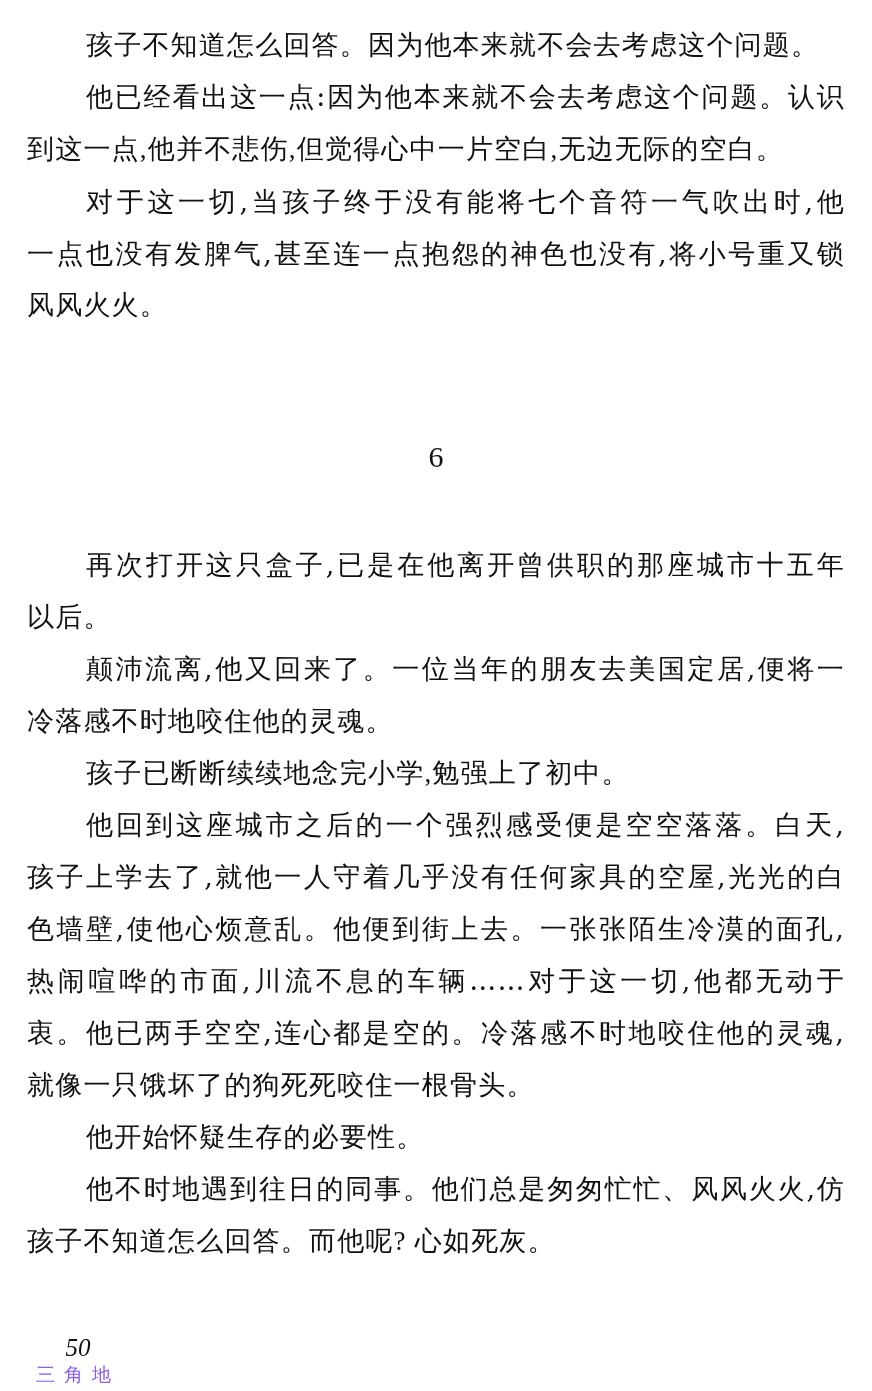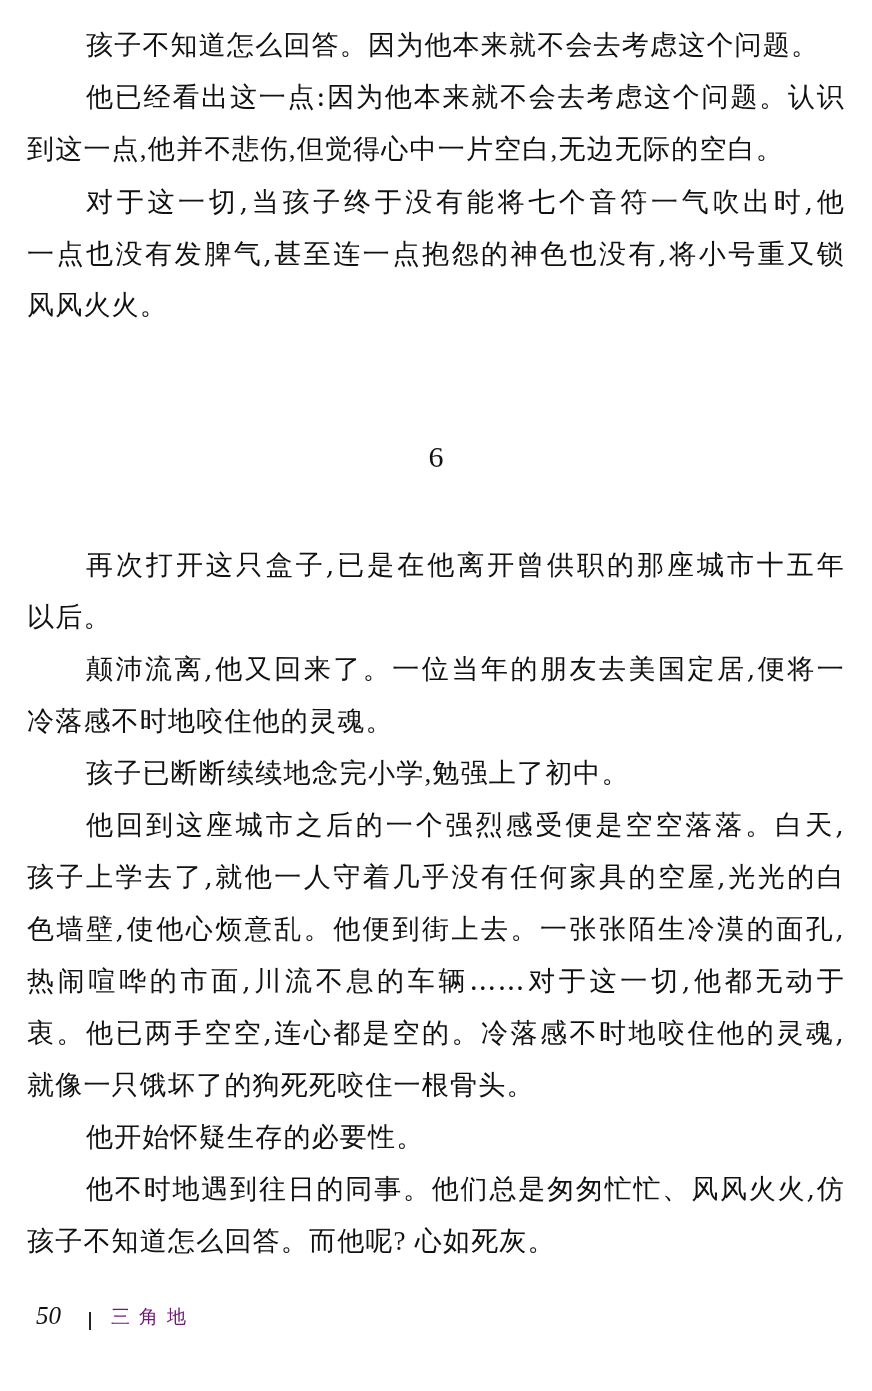--- a/index.html
+++ b/index.html
@@ -5,25 +5,25 @@
   html, body { margin: 0; padding: 0; background: #ffffff; }
   body { width: 872px; height: 1391px; position: relative; overflow: hidden;
          font-family: "DejaVu Serif", "Liberation Serif", serif; color: #111; }
   .line { position: absolute; left: 27px; width: 818px; height: 52px;
           font-size: 27px; line-height: 52px; white-space: nowrap;
           letter-spacing: 1.2px; text-align: justify; text-align-last: justify; }
   .line.indent { left: 86px; width: 759px; }
   .line.last { text-align-last: left; font-family: Liberation Serif, serif; }
   .chapter-num { position: absolute; left: 0; width: 872px; top: 440px; text-align: center;
                  font-size: 30px; font-family: "Liberation Serif", "DejaVu Serif", serif; }
-  .footer { position: absolute; left: 36px; top: 1298px; height: 32px; display: flex;
-            align-items: flex-end; font-family: "Liberation Serif", serif; }
+  .footer { position: absolute; left: 36px; top: 1334px; height: 32px; display: flex;
+            align-items: center; font-family: "Liberation Serif", serif; flex-direction: column; }
   .page-num { font-style: italic; font-size: 25px; }
   .footer-sep { width: 2px; height: 18px; background: #222; margin: 0 20px 0 28px; }
-  .book-title { font-size: 19px; letter-spacing: 9px; font-family: Liberation Serif, serif; color: #701a75; }
+  .book-title { font-size: 19px; letter-spacing: 9px; font-family: Liberation Serif, serif; color: #8b5cf6; }
 </style>
 </head>
 <body>
 
 <div>
 
   <div class="line indent last" style="top:19px">孩子不知道怎么回答。因为他本来就不会去考虑这个问题。</div>
   <div class="line indent" style="top:71px">他已经看出这一点:因为他本来就不会去考虑这个问题。认识</div>
   <div class="line last" style="top:123px">到这一点,他并不悲伤,但觉得心中一片空白,无边无际的空白。</div>
   <div class="line indent" style="top:176px">对于这一切,当孩子终于没有能将七个音符一气吹出时,他</div>

